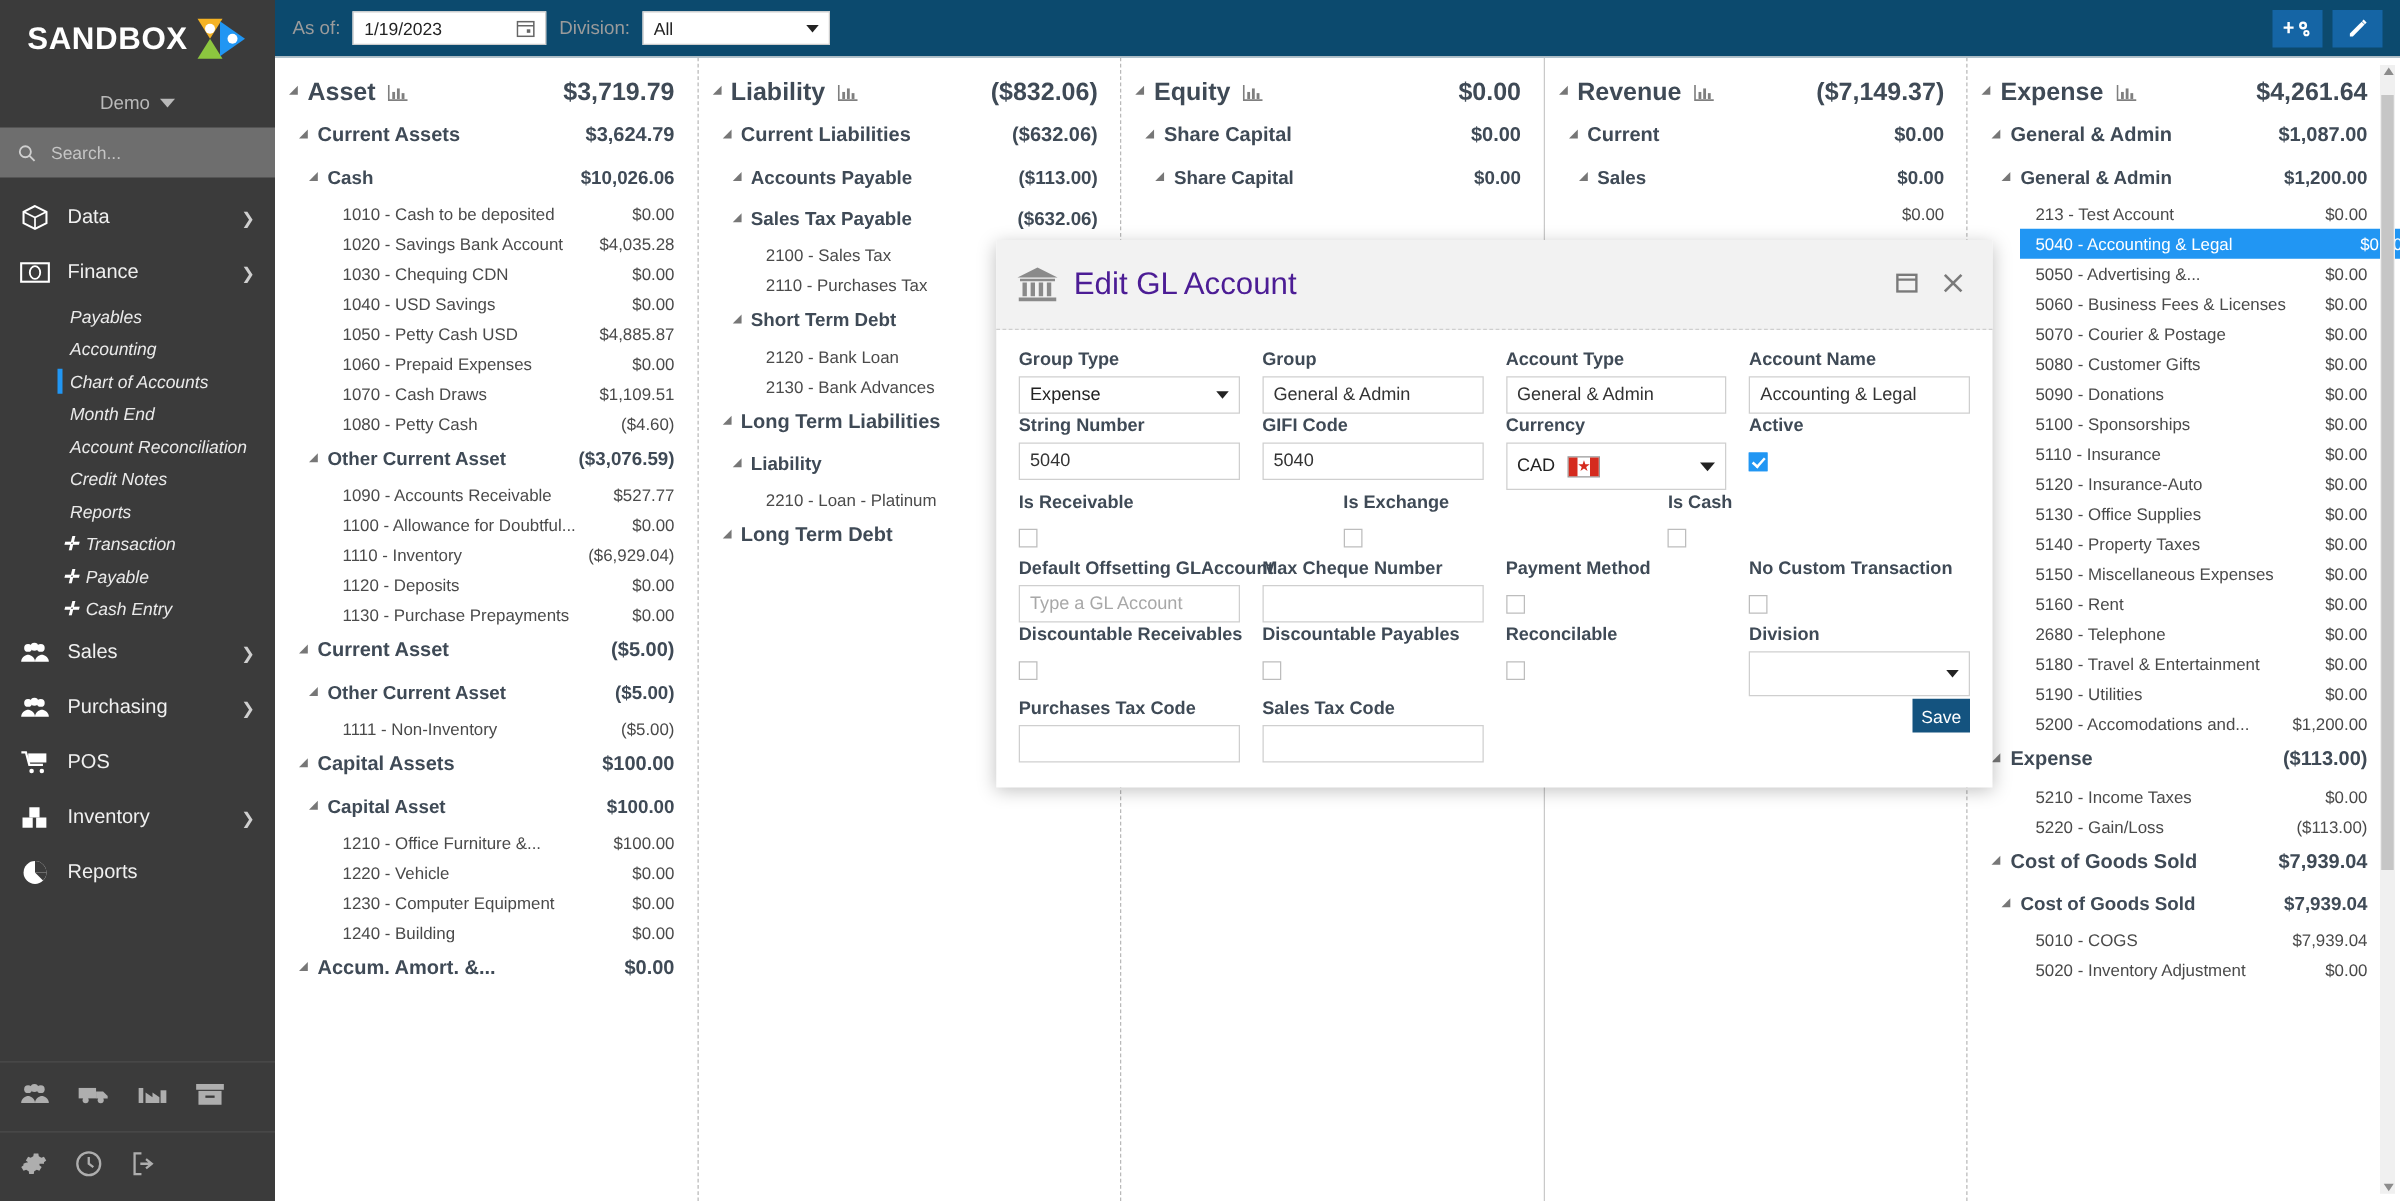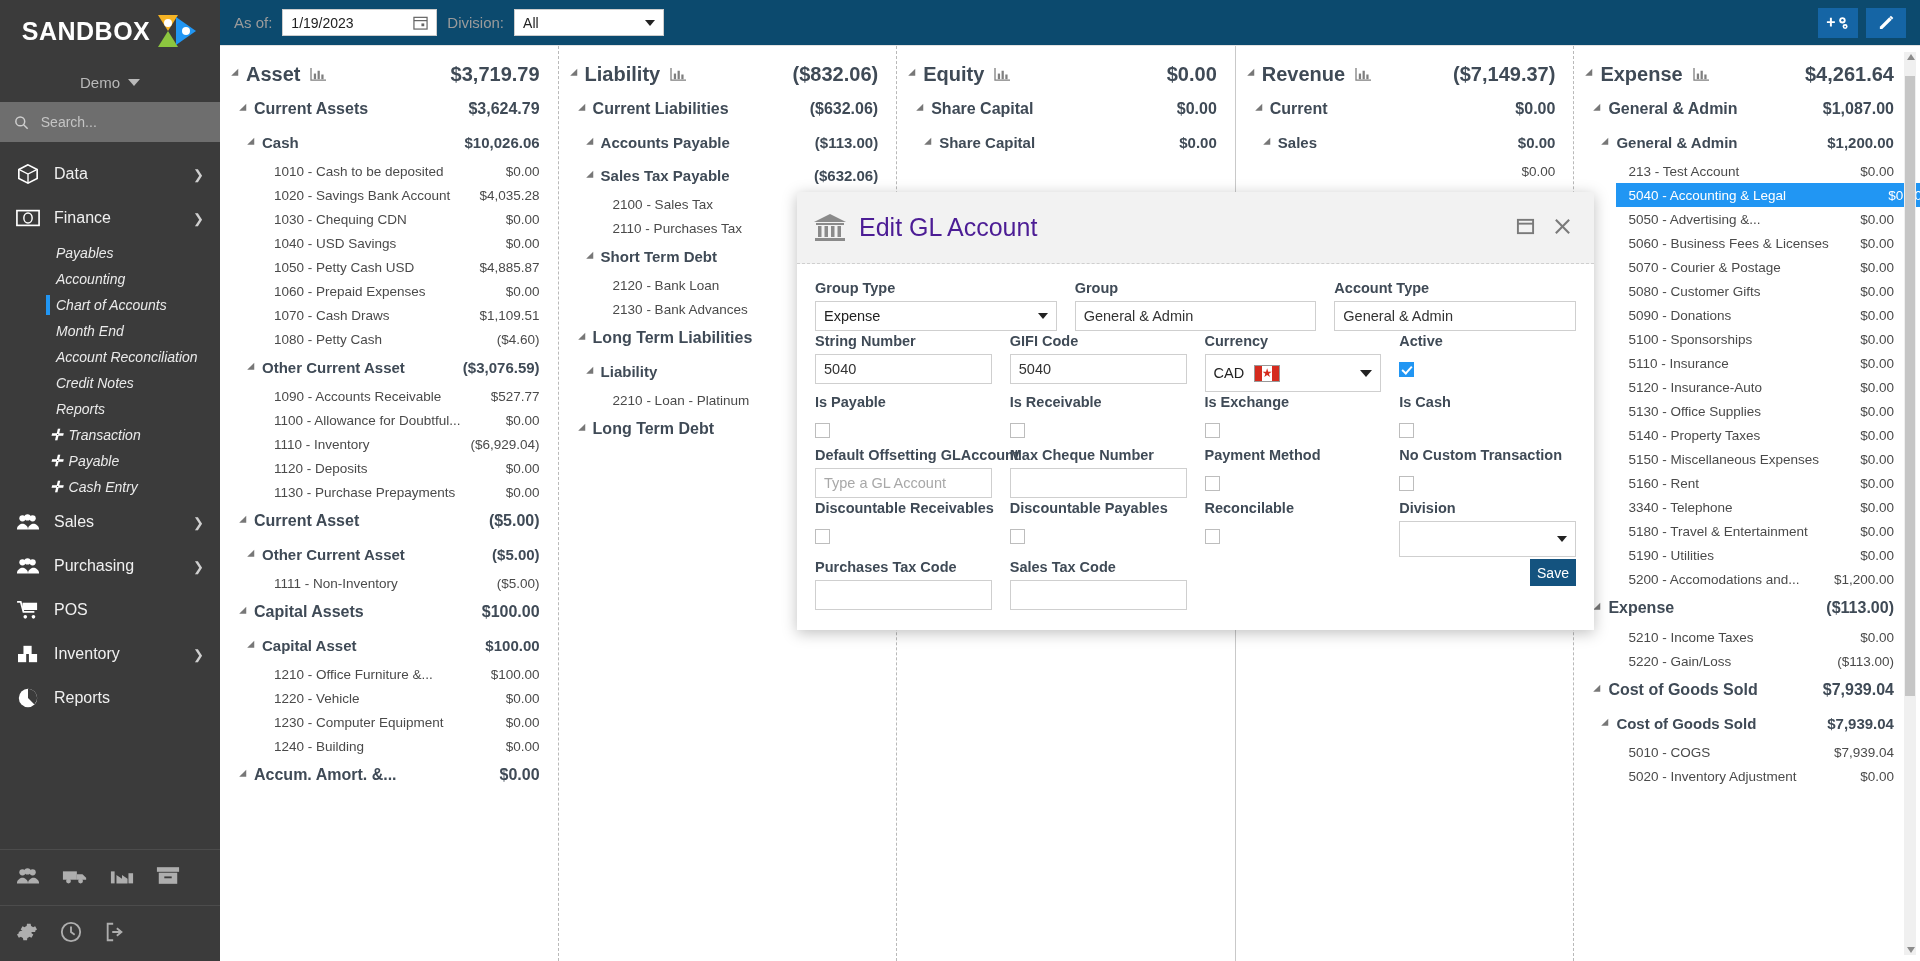--- a/index.html
+++ b/index.html
@@ -863,21 +863,21 @@
             </div>
             <div class="row lvl3">
               <span class="nm">5150 - Miscellaneous Expenses</span>
               <span class="amt">$0.00</span>
             </div>
             <div class="row lvl3">
               <span class="nm">5160 - Rent</span>
               <span class="amt">$0.00</span>
             </div>
             <div class="row lvl3">
-              <span class="nm">3340 - Telephone</span>
+              <span class="nm">2680 - Telephone</span>
               <span class="amt">$0.00</span>
             </div>
             <div class="row lvl3">
               <span class="nm">5180 - Travel &amp; Entertainment</span>
               <span class="amt">$0.00</span>
             </div>
             <div class="row lvl3">
               <span class="nm">5190 - Utilities</span>
               <span class="amt">$0.00</span>
             </div>
@@ -970,20 +970,24 @@
             </div>
           </div>
           <div class="fcell">
             <label class="flabel">Group</label>
             <input class="finput" type="text" value="General &amp; Admin" style="">
           </div>
           <div class="fcell">
             <label class="flabel">Account Type</label>
             <input class="finput" type="text" value="General &amp; Admin" style="">
           </div>
+          <div class="fcell">
+            <label class="flabel">Account Name</label>
+            <input class="finput" type="text" value="Accounting &amp; Legal" style="">
+          </div>
         </div>
 
         <div class="frow">
           <div class="fcell">
             <label class="flabel">String Number</label>
             <input class="finput" type="text" value="5040" style="">
           </div>
           <div class="fcell">
             <label class="flabel">GIFI Code</label>
             <input class="finput" type="text" value="5040" style="">
@@ -1001,26 +1005,20 @@
           <div class="fcell">
             <label class="flabel">Active</label>
             <div class="cblock">
               <span class="cbx on"></span>
             </div>
           </div>
         </div>
 
         <div class="frow">
           <div class="fcell">
-            <label class="flabel">Is Payable</label>
-            <div class="cblock">
-                <span class="cbx"></span>
-              </div>
-          </div>
-          <div class="fcell">
             <label class="flabel">Is Receivable</label>
             <div class="cblock">
                 <span class="cbx"></span>
               </div>
           </div>
           <div class="fcell">
             <label class="flabel">Is Exchange</label>
             <div class="cblock">
                 <span class="cbx"></span>
               </div>

